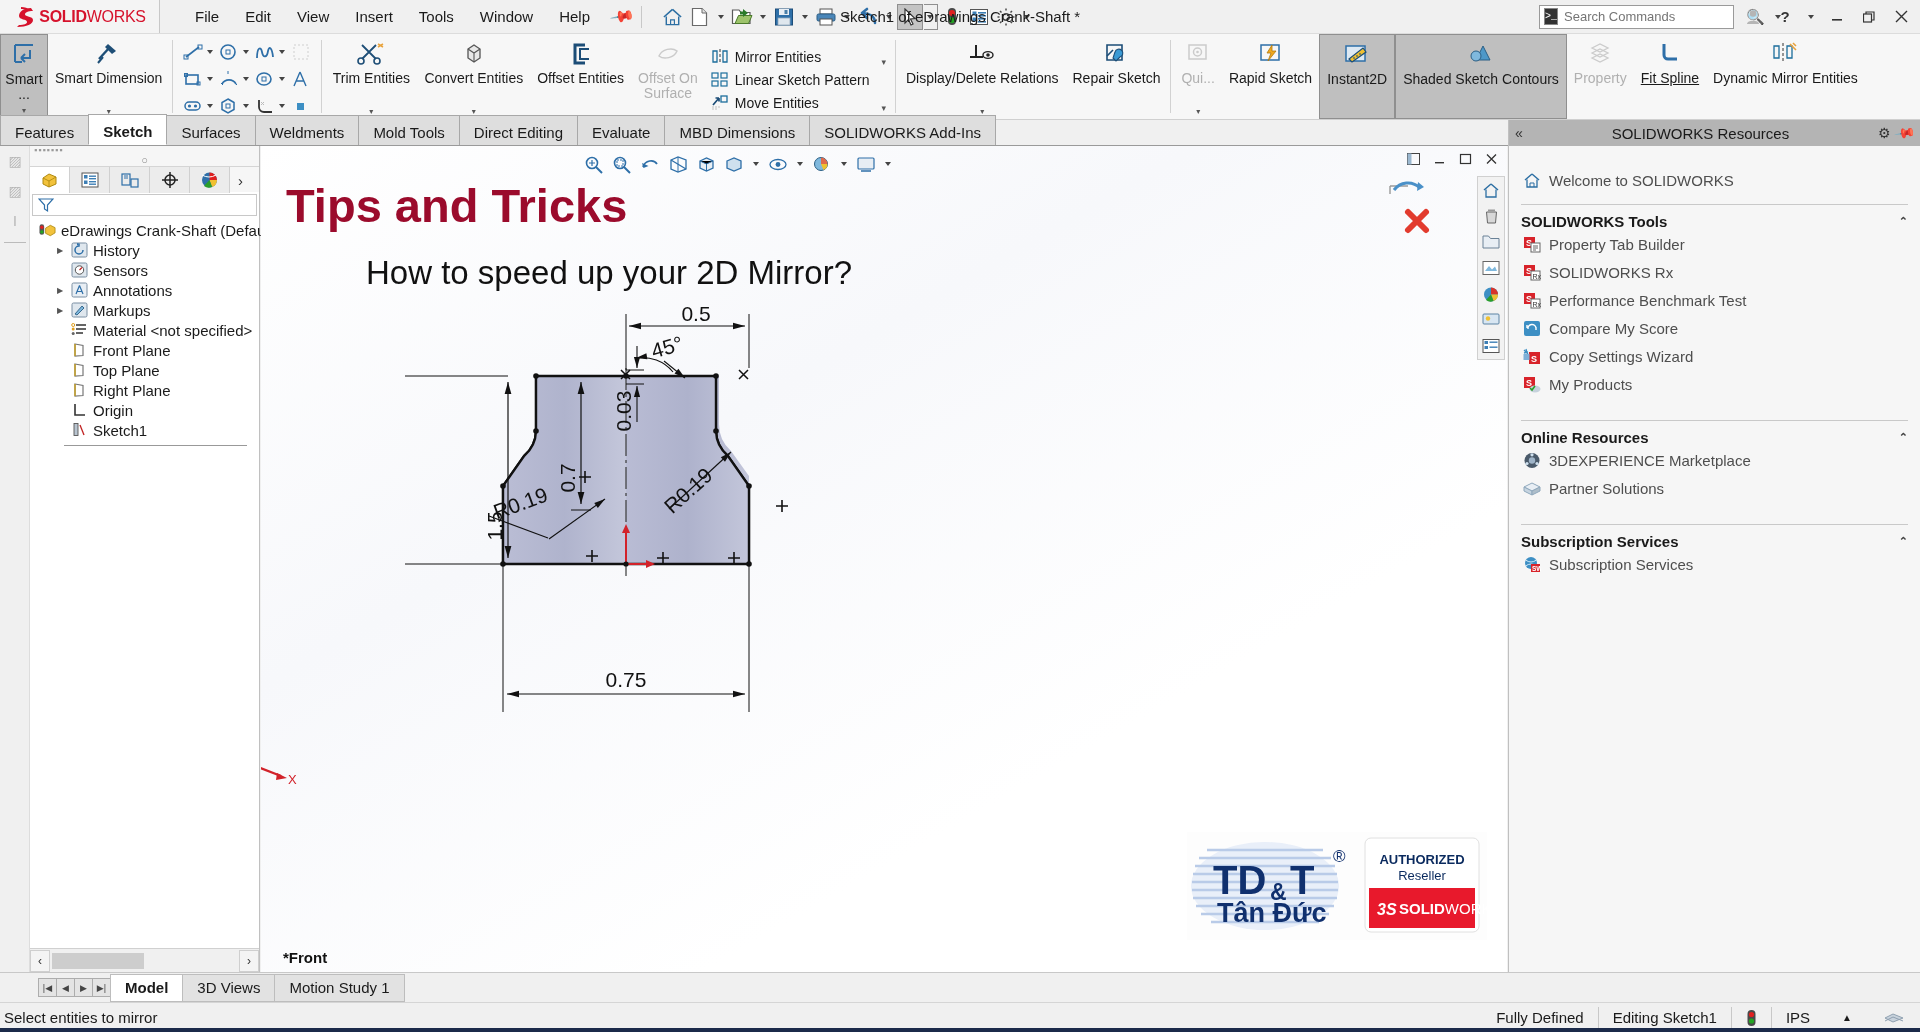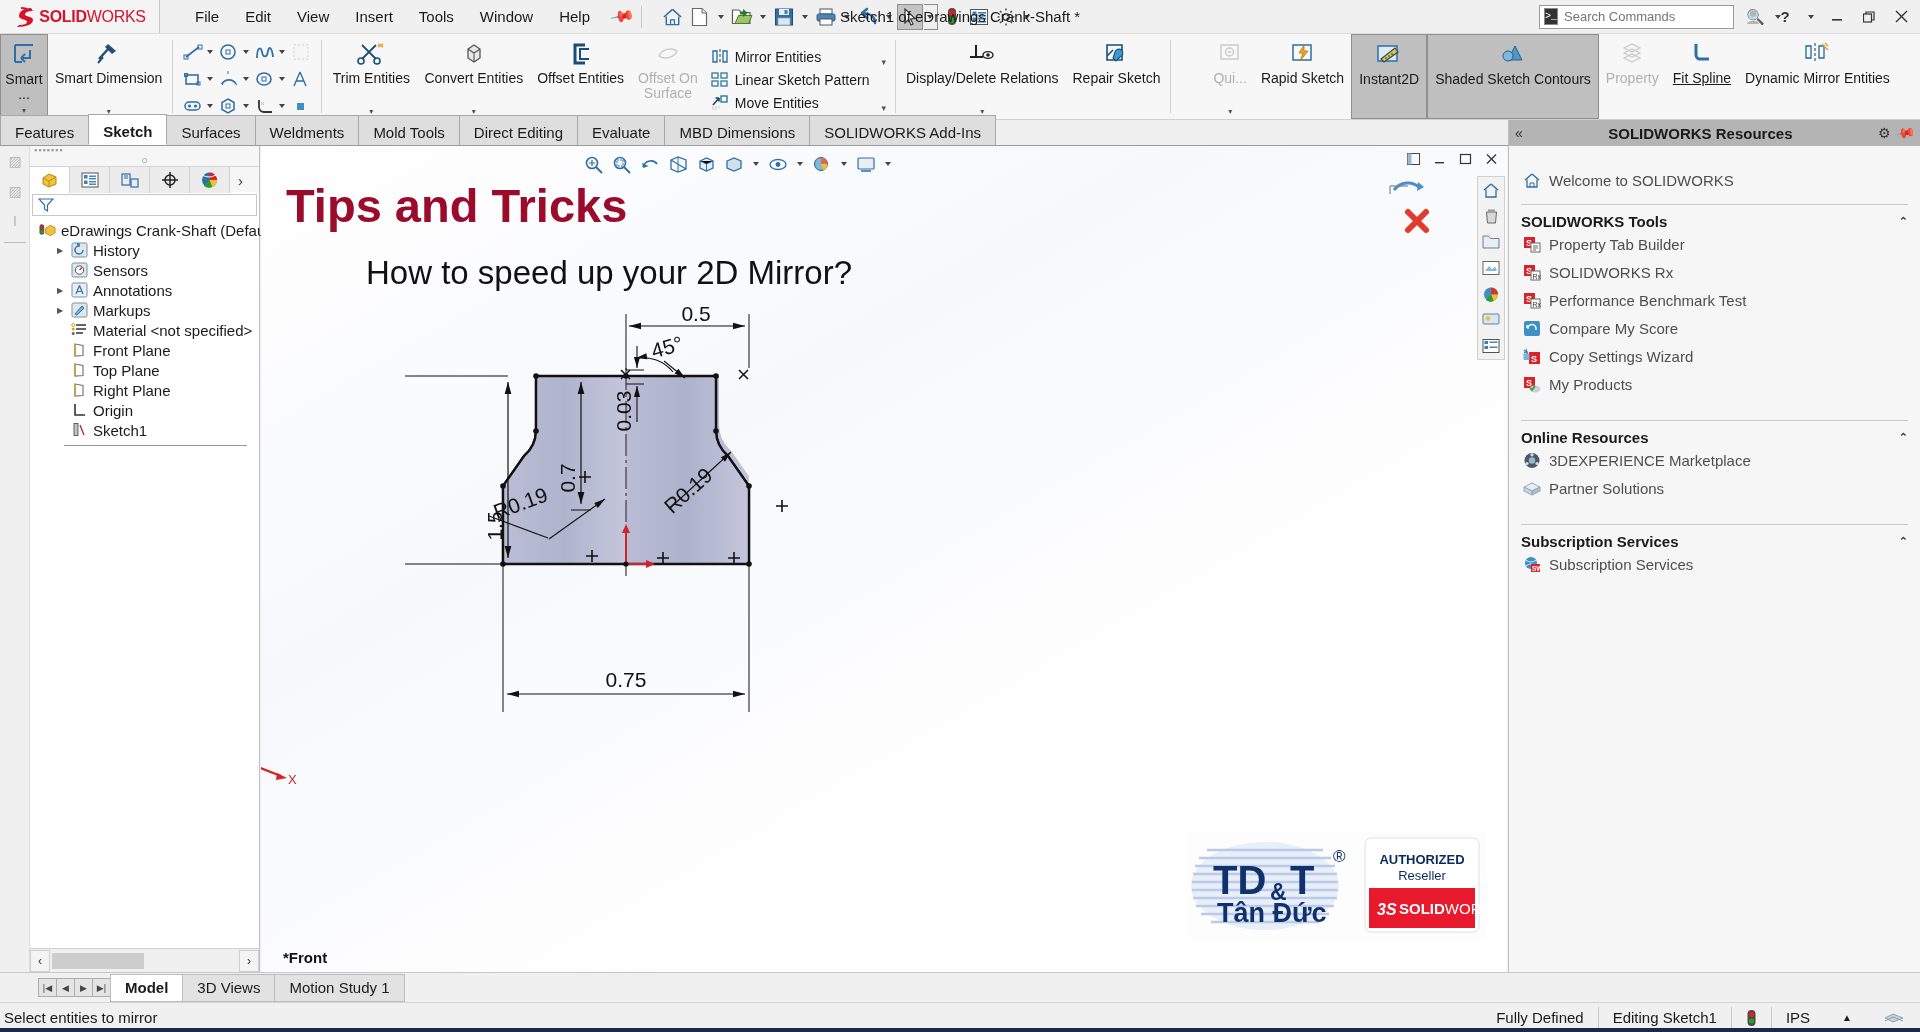--- a/index.html
+++ b/index.html
@@ -115,21 +115,21 @@
            font-family:"Liberation Sans", sans-serif;}
   .viewlabel { position:absolute; left:2px; bottom:6px; font-size:15px; font-weight:bold; color:#111;margin-left:20px;}
   .confirmcorner { position:absolute; right:55px; top:30px; width:70px; height:60px; }
   .logobox { position:absolute; right:20px; bottom:32px; width:300px; height:108px; background:#fdfdfd;
              display:flex; align-items:center; }
 
   
   .rightpanel { position:absolute; left:1508px; top:120px; width:412px; height:852px; background:#f6f6f6;
                 border-left:1px solid #c0c0c0;}
   .rp-head { height:26px; background:#b4b4b4; display:flex; align-items:center; padding:0 6px; }
-  .rp-head .t { flex:1; text-align:center; font-weight:bold; font-size:15px; color:#1a1a1a;}
+  .rp-head .t { flex:1; text-align:center; font-weight:normal; font-size:15px; color:#1a1a1a;}
   .rp-body { padding:8px 12px; }
   .rp-item { display:flex; align-items:center; gap:8px; padding:5px 2px; font-size:15px; color:#4e4e4e; cursor:default;}
   .rp-sec { display:flex; align-items:center; border-top:1px solid #c9c9c9; margin-top:10px; padding-top:8px;
             font-weight:bold; font-size:15px; color:#1a1a1a;}
   .rp-sec .chev { margin-left:auto; font-size:11px; color:#444;}
   .ico16 { width:18px; height:18px; display:flex; align-items:center; justify-content:center; flex:0 0 18px;}
 
   
   .bottomtabs { position:absolute; left:0; top:972px; width:1920px; height:30px; background:#f0f0f0;
                 border-top:1px solid #c8c8c8; display:flex; align-items:center; }
@@ -539,21 +539,21 @@
             <path d="M5 3 H20 V18 H5 Z" fill="none" stroke="#1c4d77" stroke-width="1.6"></path>
             <path d="M5 14 L11 8" stroke="#1c4d77" stroke-width="1.6"></path>
             <path d="M13 10 a4 4 0 1 1 5 5 l-4 4 -3 -3 z" fill="#3b9ad4" stroke="#1c4d77" stroke-width="1.1"></path>
           </svg>
       </div>
       <div class="lbl" style="white-space:pre-line;">Repair Sketch</div>
     </div>
 
     <div class="rsep"></div>
 
-    <div class="rbtn disabled" style="min-width:42px;margin-left:32px;">
+    <div class="rbtn disabled" style="min-width:42px;">
       <div class="ico">
         <svg width="26" height="24" viewBox="0 0 26 24">
             <rect x="4" y="3" width="17" height="14" fill="none" stroke="#cbcbcb" stroke-width="1.5"></rect>
             <circle cx="12.5" cy="10" r="4" fill="none" stroke="#cbcbcb" stroke-width="1.5"></circle>
             <circle cx="12.5" cy="10" r="1.3" fill="#cbcbcb"></circle>
           </svg>
       </div>
       <div class="lbl">Qui...</div>
       <div class="rdrop">▾</div>
     </div>

